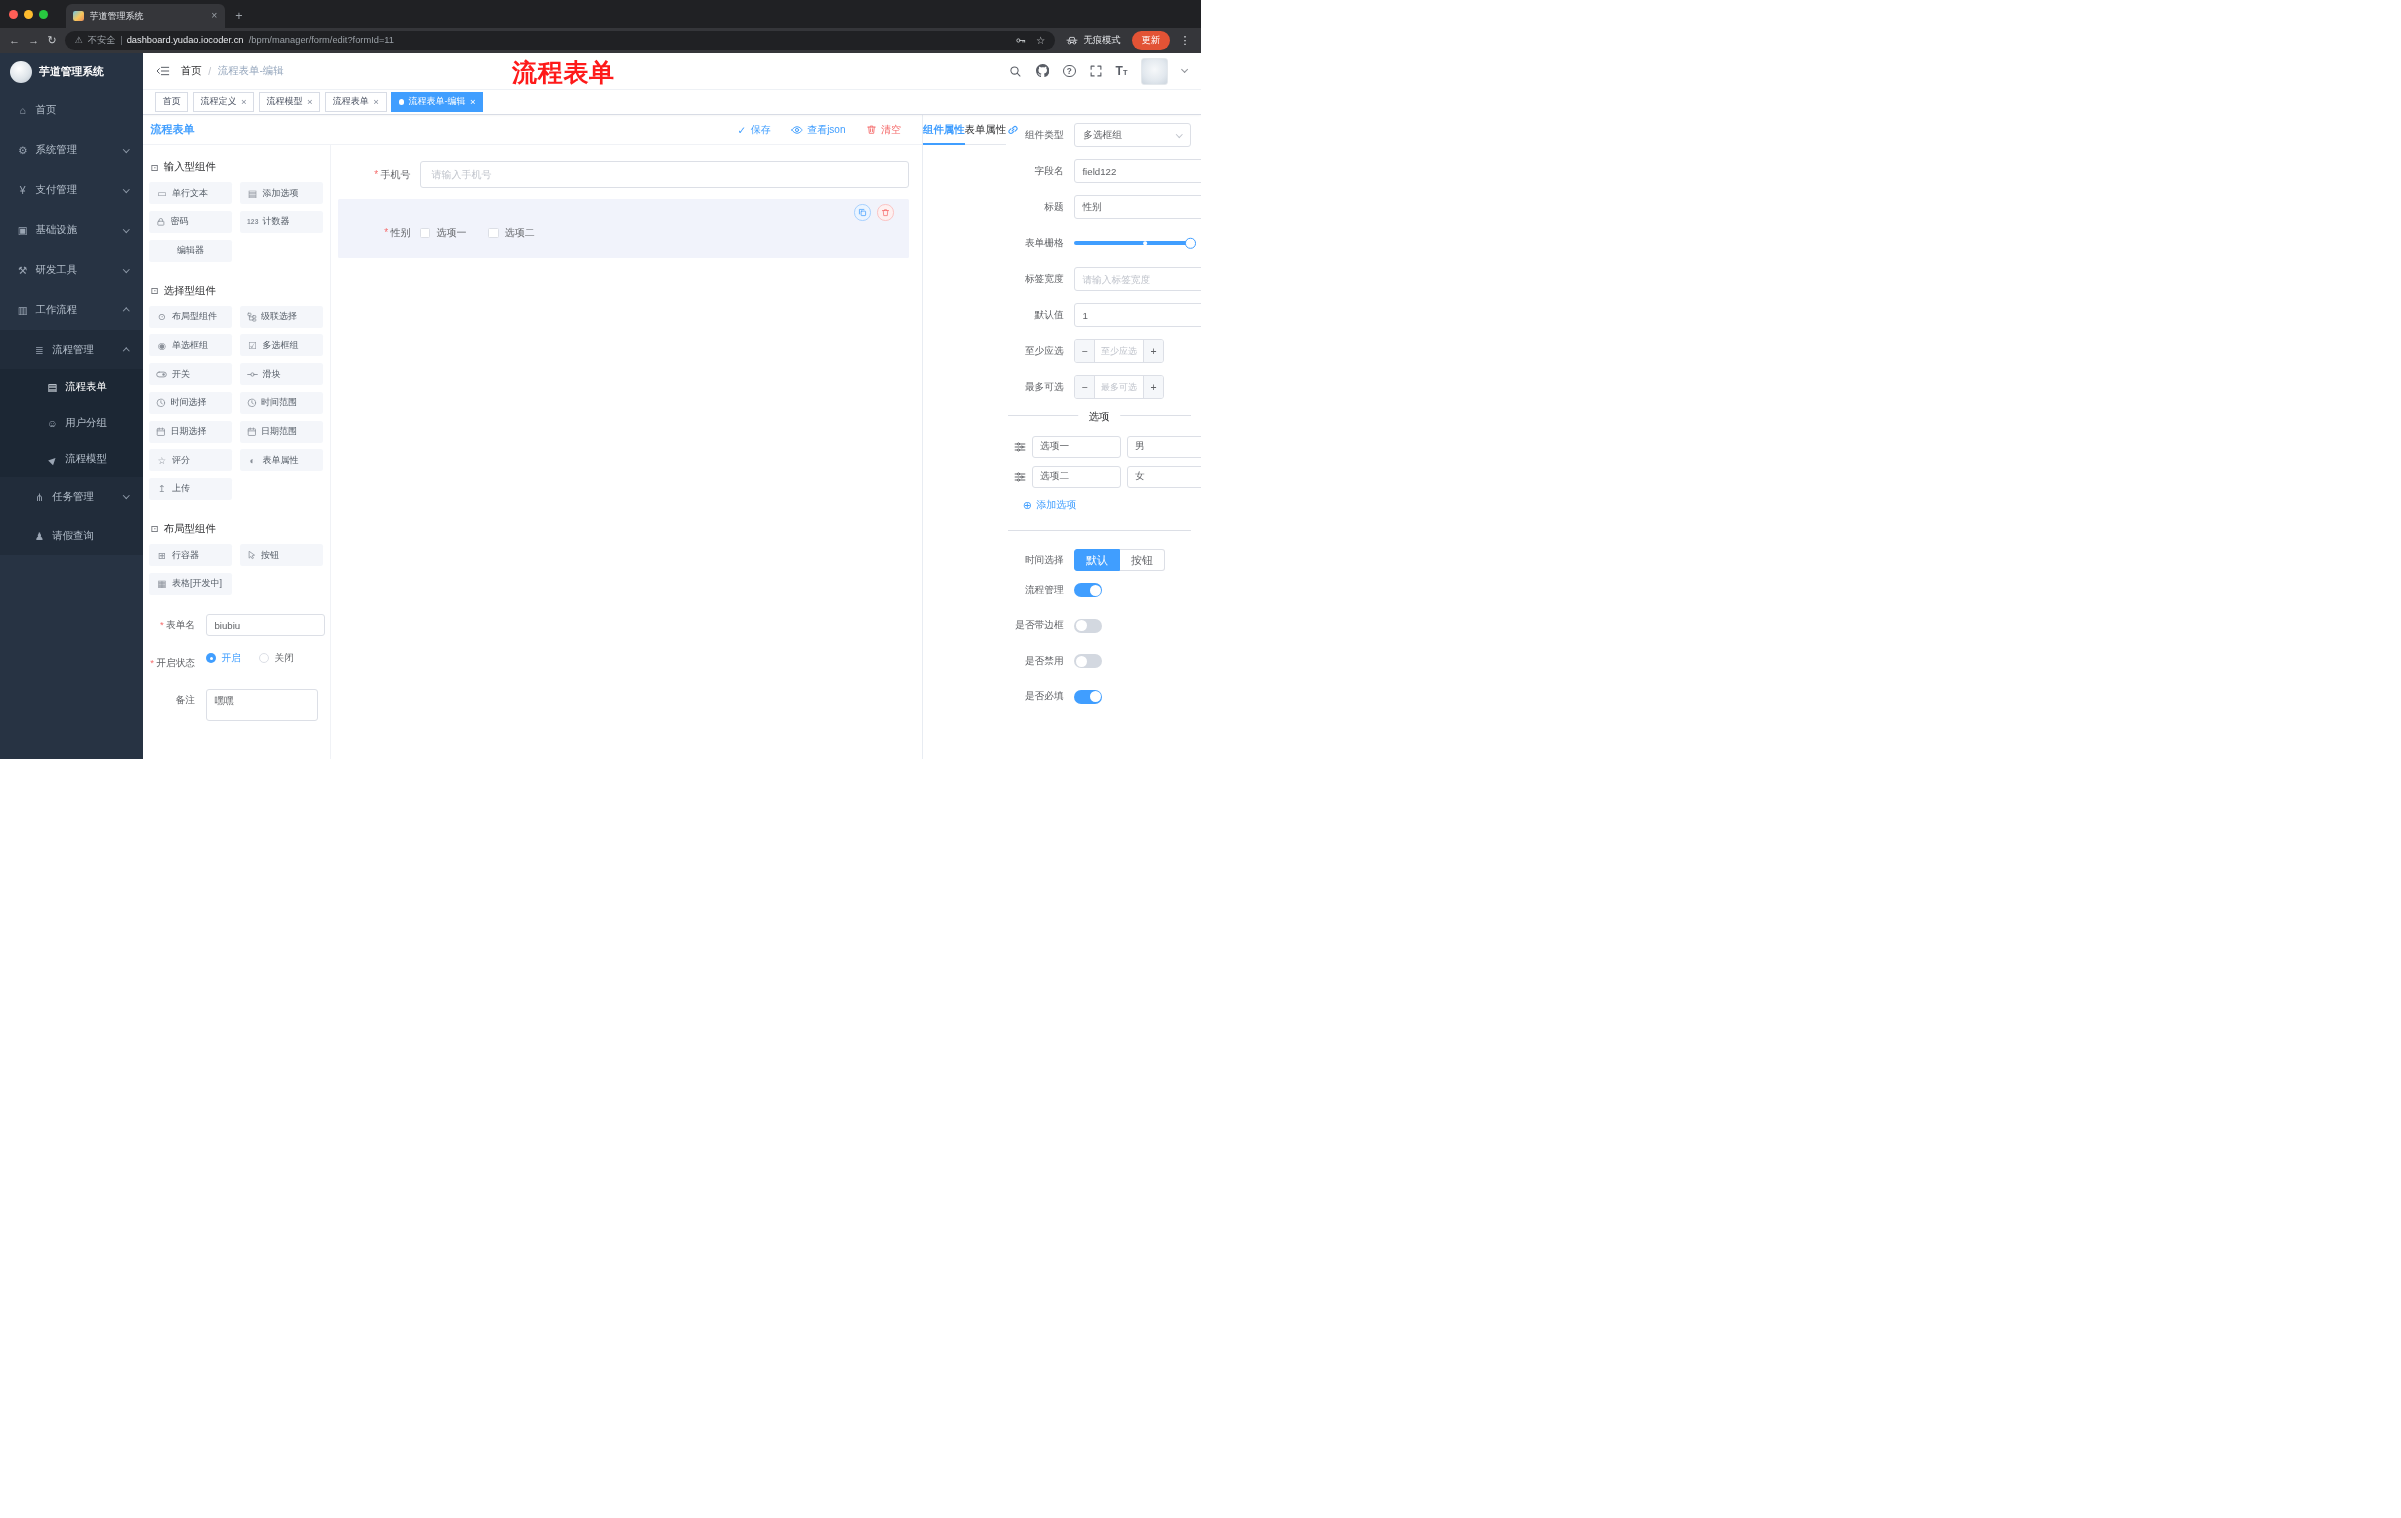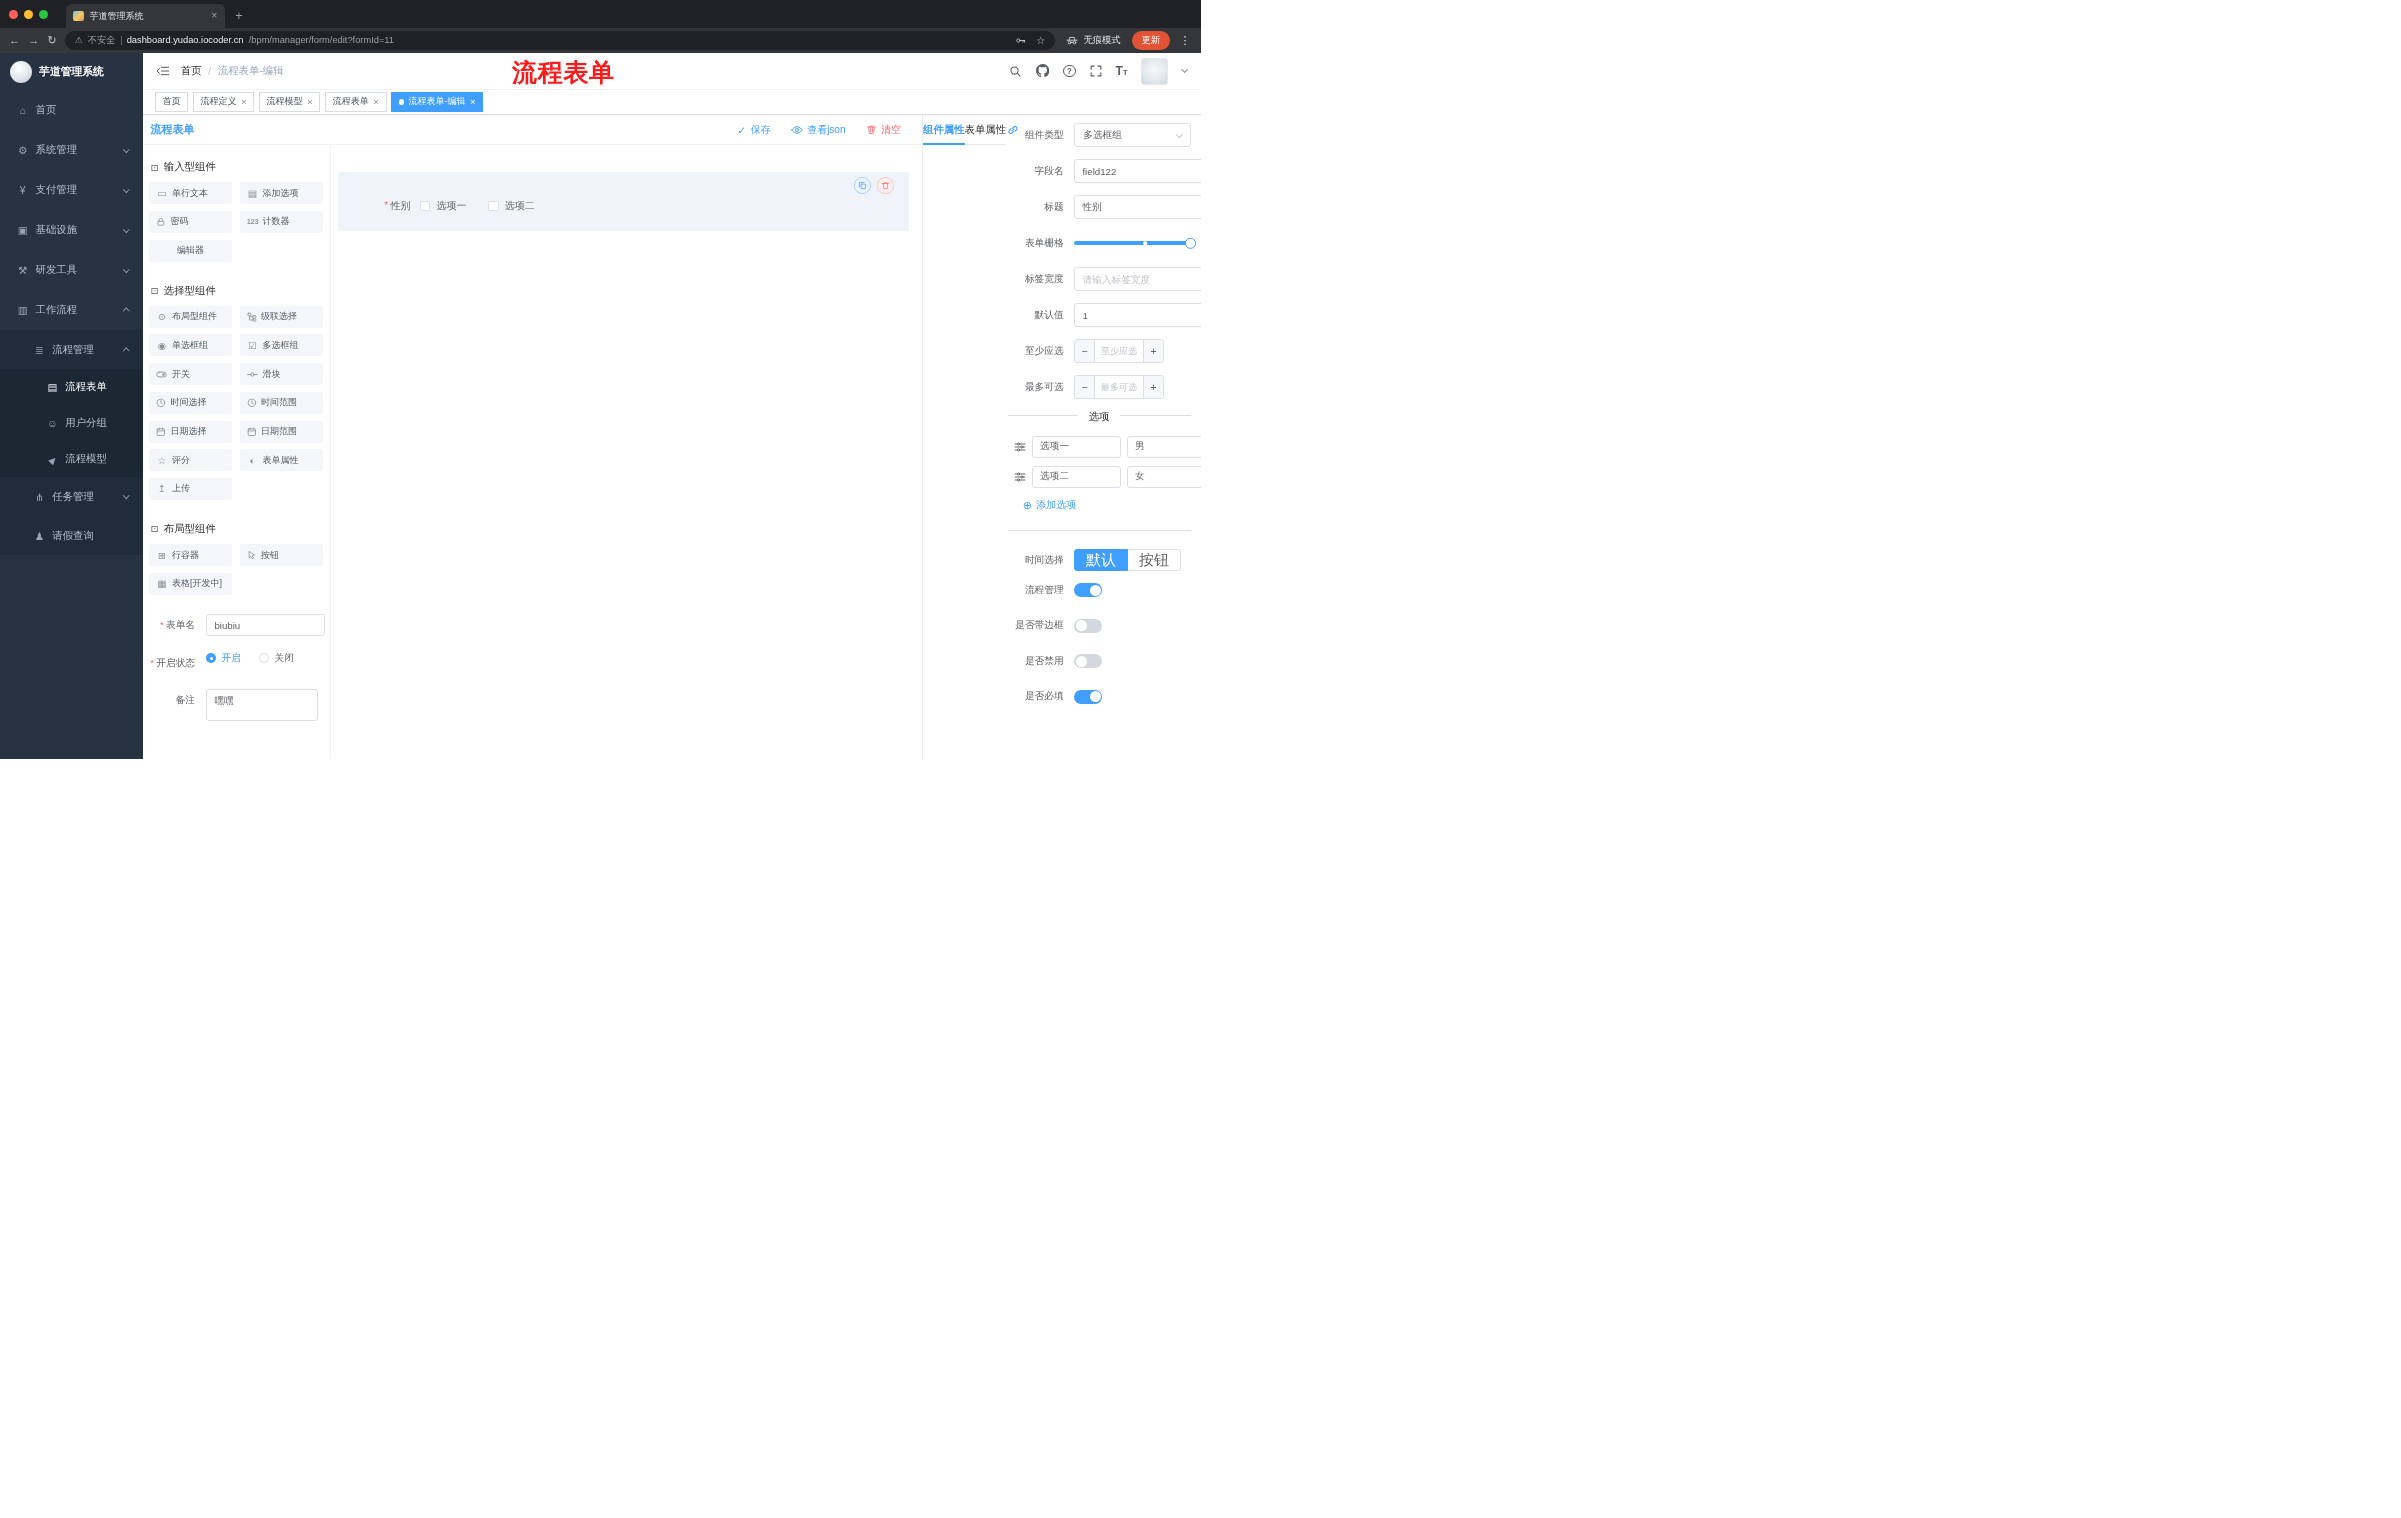--- a/index.html
+++ b/index.html
@@ -149,21 +149,21 @@
   .divider .d-label{position:absolute;top:-6.7px;left:50%;transform:translateX(-50%);background:#fff;padding:0 10.4px;font-size:10.4px;color:#303133}
   .divider.plain{margin:18px 0}
   .opt-row{display:flex;align-items:center;gap:6px;margin:0 0 8.2px 6px}
   .drag{color:#606266;flex-shrink:0;cursor:grab}
   .opt-name{width:89px;height:22px}
   .opt-val{width:80px;height:22px}
   .rm-ic{color:#f56c6c;font-size:12.6px;line-height:1;margin-left:2.2px;cursor:pointer}
   .add-opt{display:flex;align-items:center;gap:4.5px;color:#409eff;font-size:10px;margin:10.4px 0 0 15px;cursor:pointer}
   .add-opt .pc{font-size:11px;line-height:1}
   .seg{display:flex}
-  .seg-btn{height:22px;padding:0 11px;display:flex;align-items:center;border:0.7px solid #dcdfe6;font-size:15px;color:#606266;background:#fff;cursor:pointer}
+  .seg-btn{height:22px;padding:0 11px;display:flex;align-items:center;border:0.7px solid #dcdfe6;font-size:11px;color:#606266;background:#fff;cursor:pointer}
   .seg-btn:first-child{border-radius:3px 0 0 3px}
   .seg-btn:last-child{border-radius:0 3px 3px 0;border-left:none}
   .seg-btn.active{background:#409eff;border-color:#409eff;color:#fff}
   .sw-row{margin-bottom:21.5px}
   .sw{width:28px;height:14px;border-radius:7.4px;background:#d3d8e0;position:relative;cursor:pointer;flex-shrink:0}
   .sw.on{background:#409eff}
   .sw::after{content:"";position:absolute;top:1.5px;left:1.5px;width:11px;height:11px;border-radius:50%;background:#fff}
   .sw.on::after{left:auto;right:1.5px}
 </style>
 </head>
@@ -552,20 +552,24 @@
                 </div>
               </div>
               <div class="meta-row">
                 <span class="meta-label"><span>备注</span></span>
                 <textarea class="inp" style="">嘿嘿</textarea>
               </div>
             </div>
           </div>
 
           <div class="canvas">
+            <div class="cv-row">
+              <span class="cv-label"><span class="req">*</span><span>手机号</span></span>
+              <input class="cv-input" placeholder="请输入手机号" style="">
+            </div>
 
             <div class="cv-selected">
               <div class="cv-actions">
                 <span class="act copy">
                   <svg width="9" height="9" viewBox="0 0 16 16" class="ic">
                       <rect x="5.5" y="5.5" width="8" height="8" rx="1"></rect>
                       <path d="M2.5 10.5v-8h8"></path>
                     </svg>
                 </span>
                 <span class="act del">

